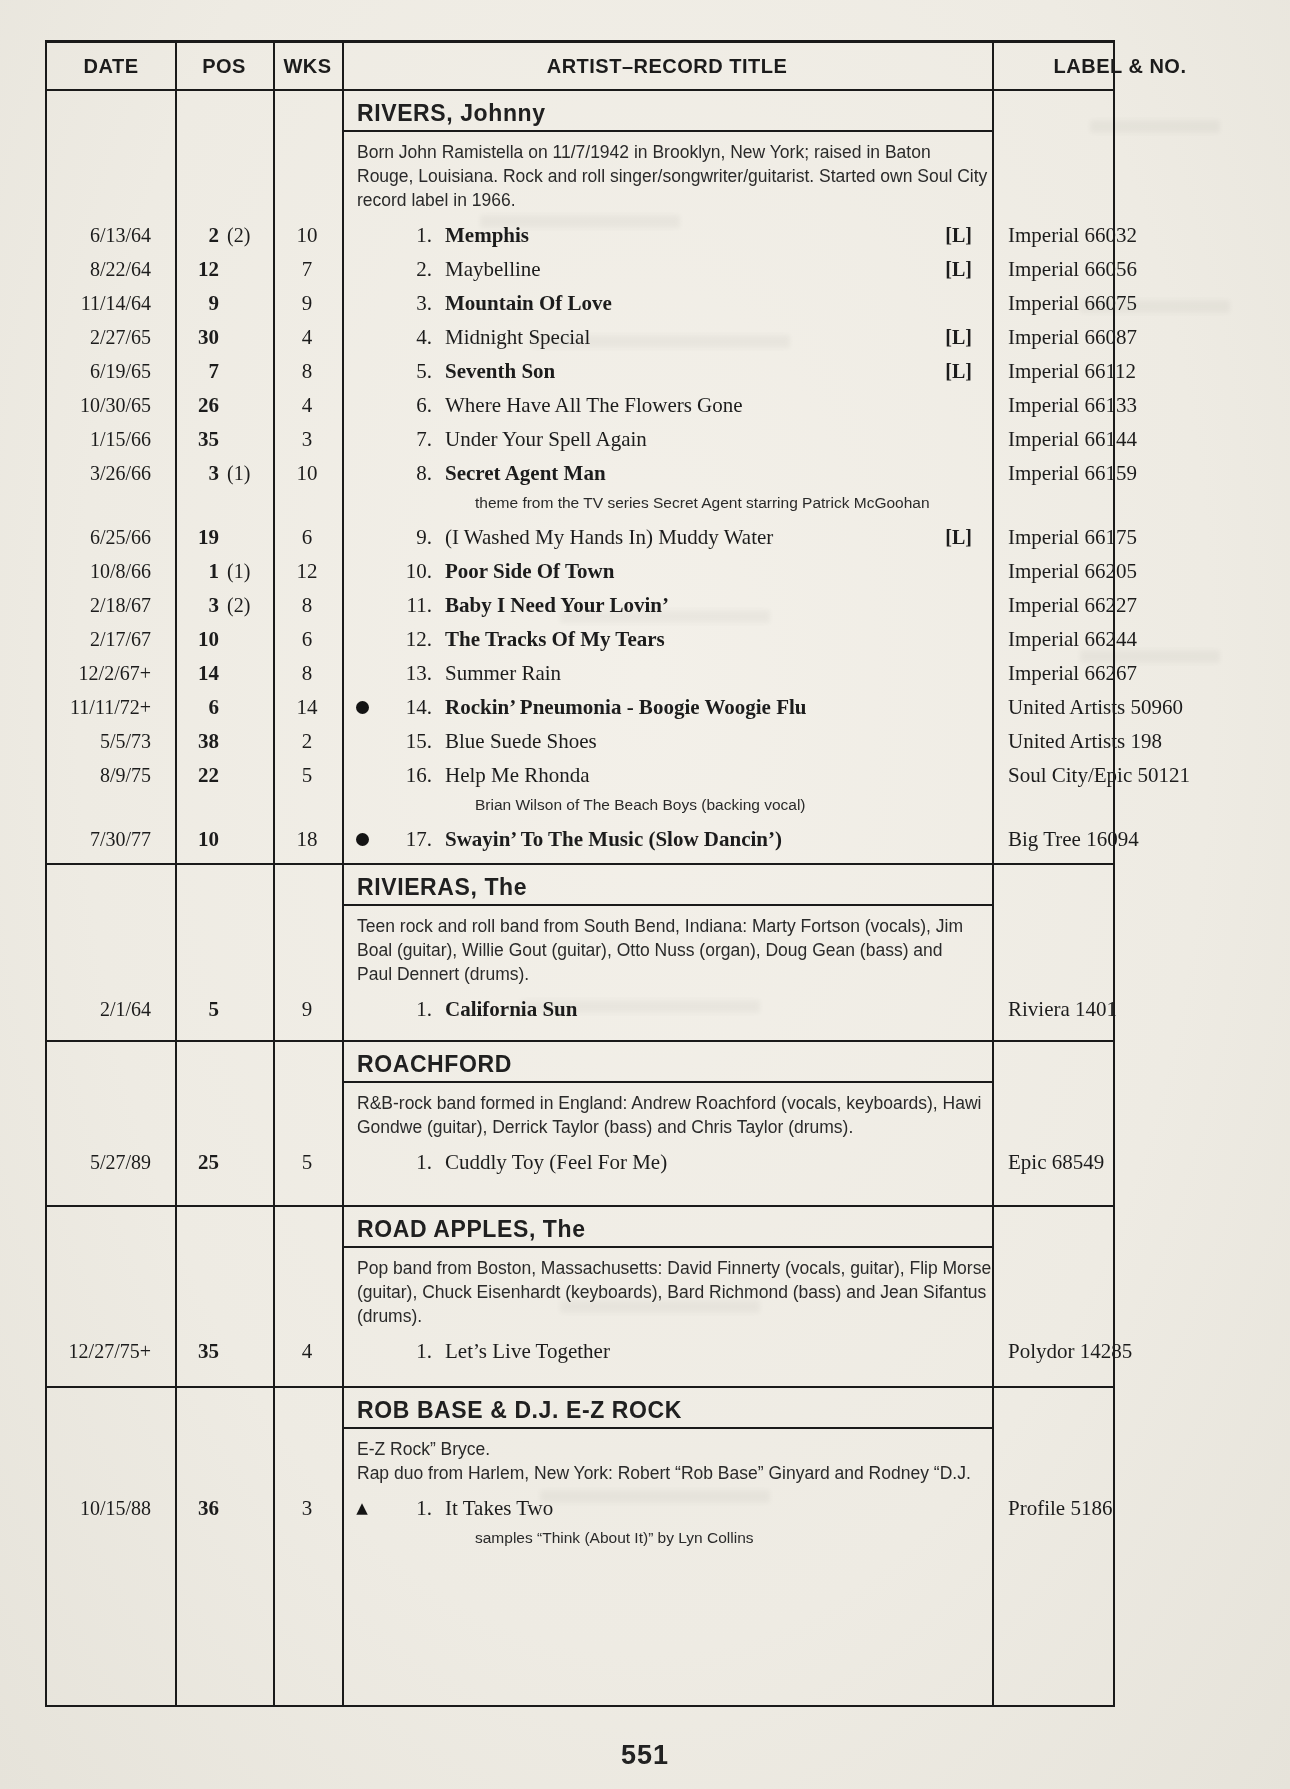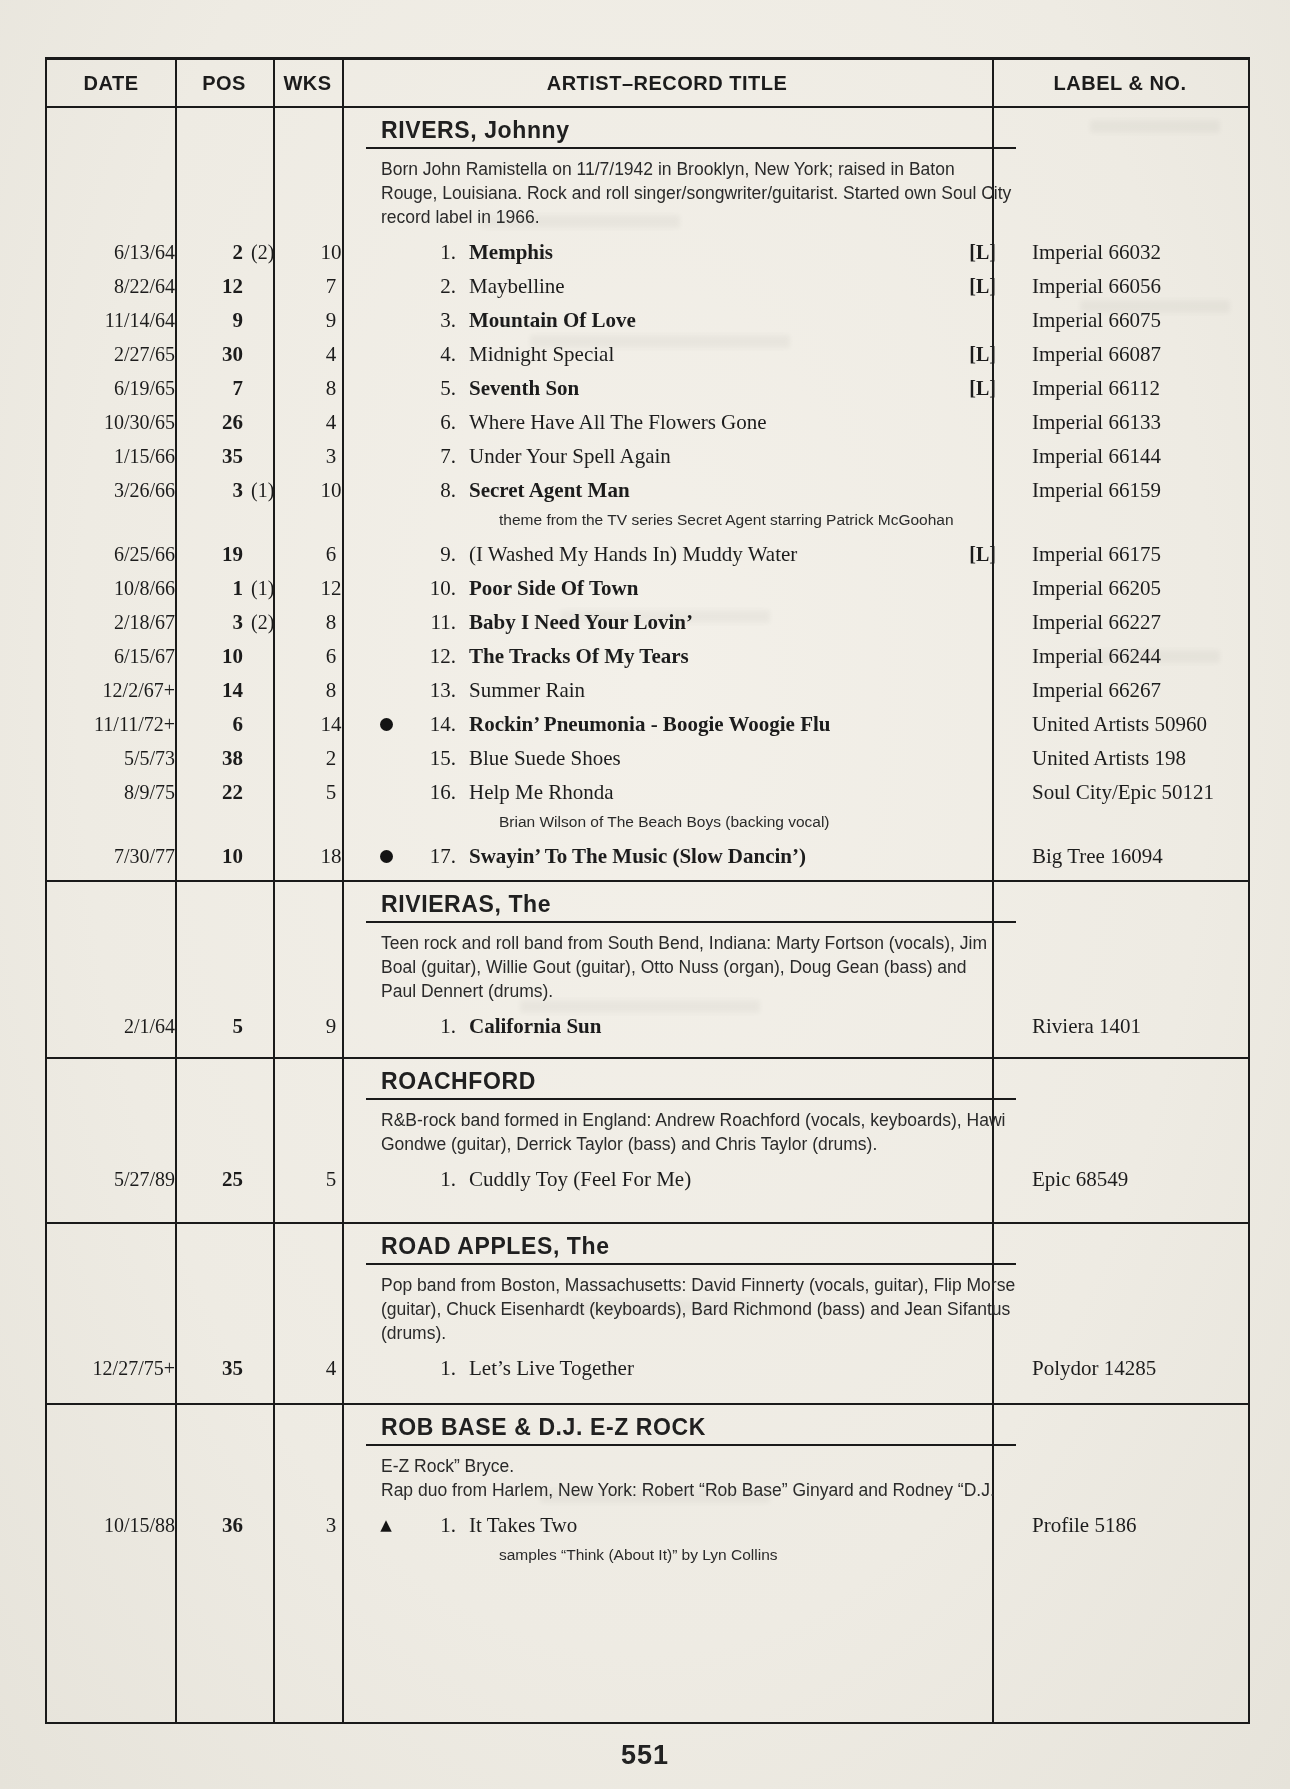--- a/index.html
+++ b/index.html
@@ -14,41 +14,41 @@
   .page{
     position:absolute;inset:0;
     background:radial-gradient(ellipse at 50% 38%, #f3f0e9 0%, #eeebe3 62%, #e6e3da 100%);
   }
   
   .ghost{
     position:absolute;height:13px;border-radius:3px;
     background:#6b6b60;opacity:.06;filter:blur(2px);
   }
   .sheet-table{
-    position:absolute;left:45px;top:57px;
-    width:1205px;height:1667px;
+    position:absolute;left:45px;top:40px;
+    width:1070px;height:1667px;
     border:2px solid #1a1a1a;border-top-width:3px;
     box-sizing:border-box;
   }
   .vl{position:absolute;top:0;bottom:0;width:2px;background:#1a1a1a;}
   .vl1{left:128px}.vl2{left:226px}.vl3{left:295px}.vl4{left:945px}
 
   .thead{
     position:relative;height:46px;border-bottom:2px solid #1a1a1a;
     font-family:"Liberation Sans","DejaVu Sans",sans-serif;
     font-weight:bold;font-size:20px;letter-spacing:.5px;
   }
   .thead .hc{position:absolute;top:0;line-height:46px;text-align:center;}
   .h-date{left:0;width:128px}
   .h-pos{left:128px;width:98px}
   .h-wks{left:226px;width:69px}
   .h-title{left:295px;width:650px}
   .h-label{left:945px;width:256px}
 
-  .section{position:relative;padding-top:8px;box-sizing:border-box;padding-left:24px;}
+  .section{position:relative;padding-top:8px;box-sizing:border-box;}
   .section + .section{border-top:2px solid #1a1a1a;}
   .section:nth-of-type(1){padding-bottom:7px}
   .section:nth-of-type(2){padding-bottom:14px}
   .section:nth-of-type(3){padding-bottom:26px}
   .section:nth-of-type(4){padding-bottom:18px}
 
   .artist-name{
     margin-left:310px;height:28px;line-height:28px;
     font-family:"Liberation Sans","DejaVu Sans",sans-serif;
     font-weight:bold;font-size:23px;letter-spacing:.6px;color:#202020;
@@ -216,21 +216,21 @@
             <div class="row">
               <span class="cell c-date">2/18/67</span>
               <span class="cell c-pos">3</span>
               <span class="cell c-runs">(2)</span>
               <span class="cell c-wks">8</span>
               <span class="cell c-num">11.</span>
               <span class="cell c-title bold">Baby I Need Your Lovin’</span>
               <span class="cell c-label">Imperial 66227</span>
             </div>
             <div class="row">
-              <span class="cell c-date">6/15/67</span>
+              <span class="cell c-date">2/17/67</span>
               <span class="cell c-pos">10</span>
               <span class="cell c-wks">6</span>
               <span class="cell c-num">12.</span>
               <span class="cell c-title bold">The Tracks Of My Tears</span>
               <span class="cell c-label">Imperial 66244</span>
             </div>
             <div class="row">
               <span class="cell c-date">12/2/67+</span>
               <span class="cell c-pos">14</span>
               <span class="cell c-wks">8</span>

